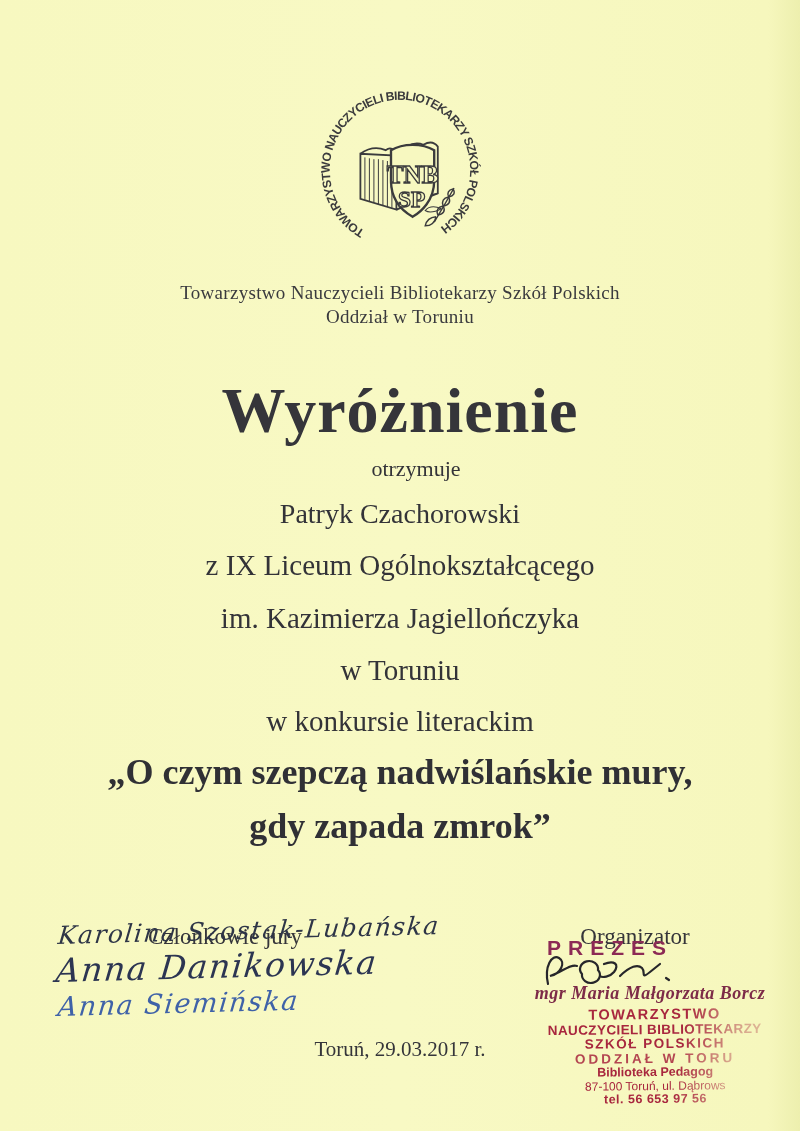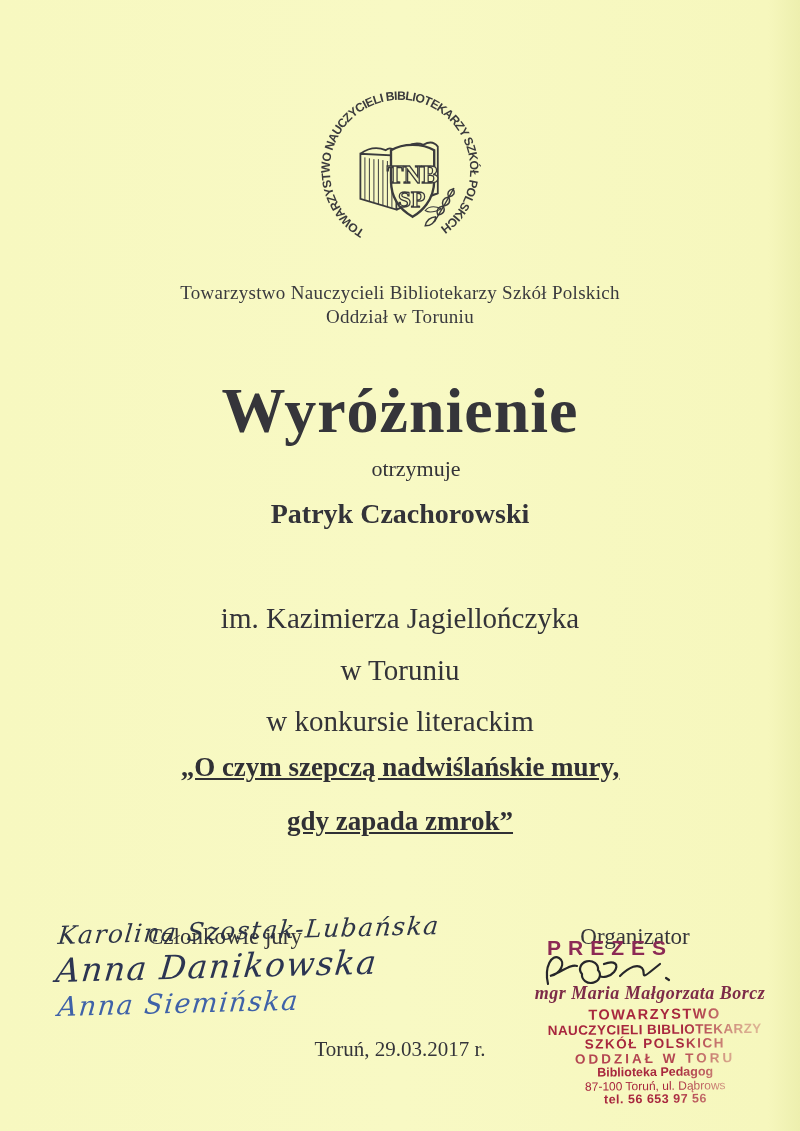--- a/index.html
+++ b/index.html
@@ -10,23 +10,23 @@
     background:linear-gradient(90deg,#f7f8c0 0%,#f8f9c4 50%,#f6f7bd 96%,#edefae 100%);
     font-family:"Liberation Serif", serif;
     color:#333338;
     overflow:hidden;
   }
   .line{position:absolute;left:0;width:100%;text-align:center;line-height:1.15;}
   .logo-wrap{position:absolute;top:80px;left:0;width:100%;text-align:center;}
   .org-line{font-size:19px;letter-spacing:.3px;color:#3a3a3e;}
   .title{font-size:64px;font-weight:bold;letter-spacing:1px;color:#35353a;}
   .subtitle{font-size:22px;padding-left:16px;}
-  .recipient{font-size:28px;font-weight:bold;}
+  .recipient{font-size:28px;font-weight:normal;}
   .bodyline{font-size:29px;}
-  .quote{font-size:27px;font-weight:bold;color:#303035;text-decoration:underline;}
+  .quote{font-size:36px;font-weight:bold;color:#303035;}
   .section-label{font-size:23px;color:#35353a;margin-top:24px;}
   .handwriting{
     font-family:"DejaVu Serif", serif;
     font-style:italic;
     letter-spacing:1.5px;
     transform:rotate(-1.5deg) skewX(-7deg);
     transform-origin:left center;
     display:inline-block;
     white-space:nowrap;
   }
@@ -110,20 +110,21 @@
       </g>
     </svg>
   </div>
 
   <div class="line org-line" style="top:282px">Towarzystwo Nauczycieli Bibliotekarzy Szkół Polskich</div>
   <div class="line org-line" style="top:306px">Oddział w Toruniu</div>
 
   <div class="line title" style="top:374px">Wyróżnienie</div>
   <div class="line subtitle" style="top:456px">otrzymuje</div>
   <div class="line recipient" style="top:498px">Patryk Czachorowski</div>
+  <div class="line bodyline" style="top:549px">z IX Liceum Ogólnokształcącego</div>
   <div class="line bodyline" style="top:654px">w Toruniu</div>
   <div class="line bodyline" style="top:602px">im. Kazimierza Jagiellończyka</div>
   <div class="line bodyline" style="top:705px">w konkursie literackim</div>
   <div class="line quote" style="top:752px">„O czym szepczą nadwiślańskie mury,</div>
   <div class="line quote" style="top:806px">gdy zapada zmrok”</div>
 
   <div class="section-label" style="position:absolute;left:60px;top:900px;width:330px;text-align:center;">Członkowie jury</div>
   <div class="sig1">
     <span class="handwriting" style="color: rgb(46, 53, 71);">Karolina Szostak-Lubańska</span>
   </div>

